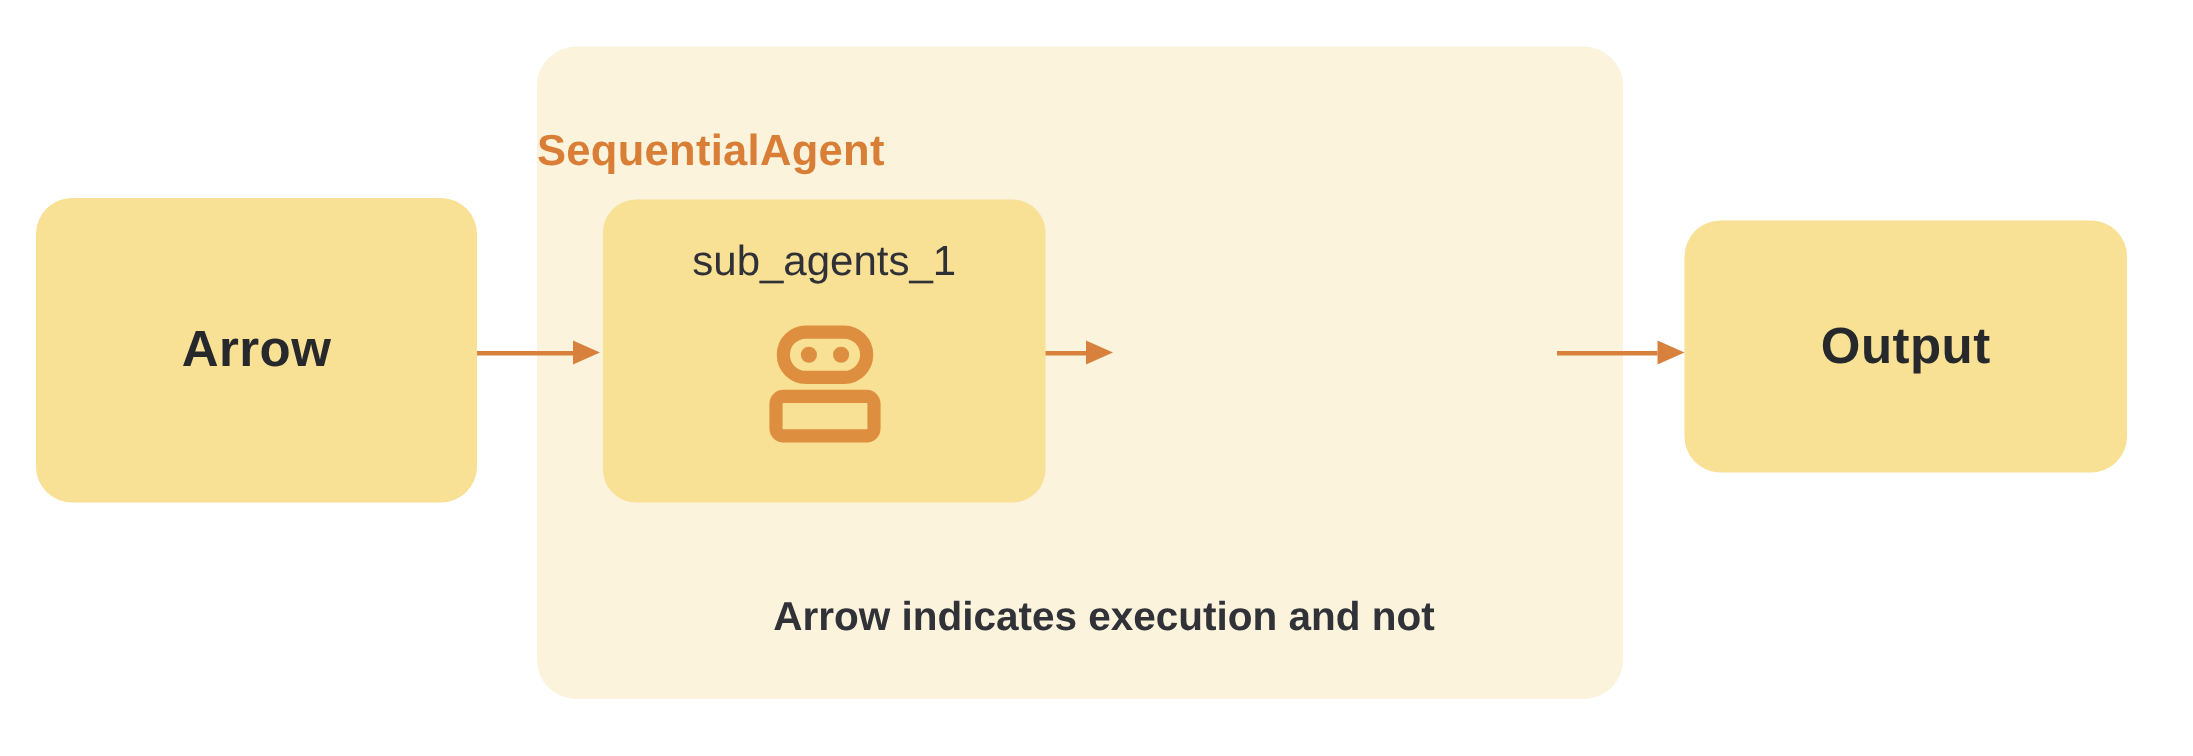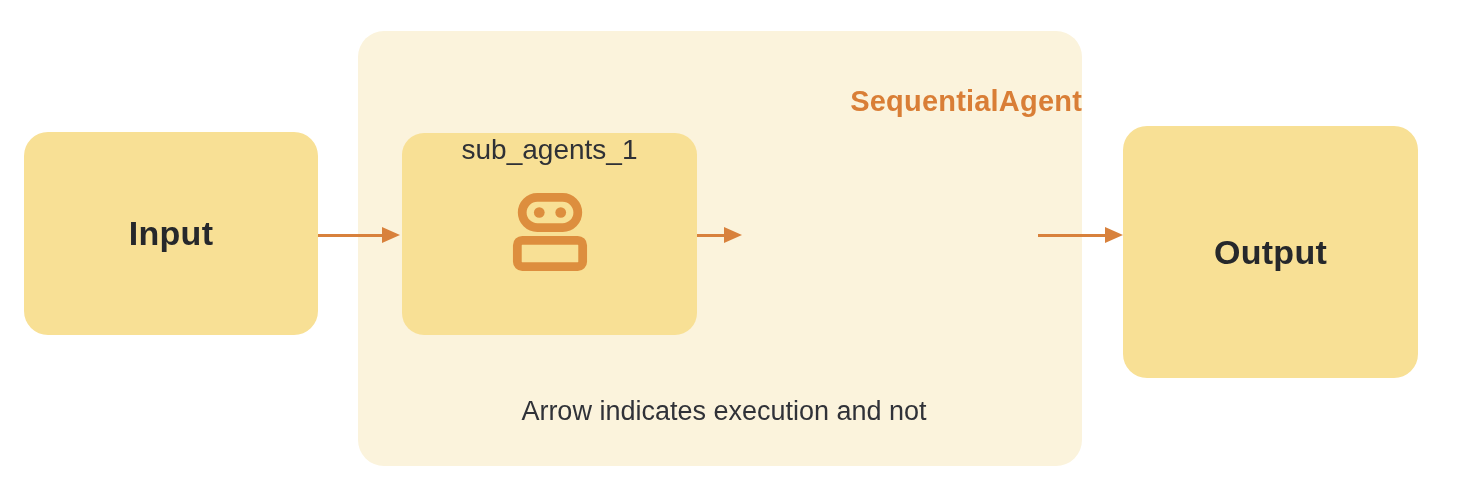--- a/index.html
+++ b/index.html
@@ -24,63 +24,65 @@
   .canvas{position:absolute;left:0;top:0;width:1462px;height:504px;}
 
   
   .sa-container{
     position:absolute;left:358px;top:31px;width:724px;height:435px;
     background:var(--container-fill);
     border-radius:26px;
   }
   .sa-title{
     position:absolute;left:0;top:54px;width:100%;
-    text-align:right;
+    text-align:left;
     font-size:29px;font-weight:700;
     color:var(--accent-orange);
     letter-spacing:0.2px;
   }
 
   
   .node{
     position:absolute;
     background:var(--box-fill);
     border-radius:24px;
     display:flex;align-items:center;justify-content:center;
   }
   .node-input{left:24px;top:132px;width:294px;height:203px;}
-  .node-output{left:1123px;top:126px;width:295px;height:252px;}
+  .node-output{left:1123px;top:147px;width:295px;height:168px;}
   .node-label{
     font-size:34px;font-weight:700;color:var(--text-dark);
     letter-spacing:0.3px;
   }
 
   
   .sub-node{
     position:absolute;
     background:var(--box-fill);
     border-radius:22px;
     display:flex;flex-direction:column;align-items:center;
     box-sizing:border-box;
+    padding-top:24px;
   }
   .sub-node-1{left:402px;top:133px;width:295px;height:202px;}
   .sub-node-2{left:742px;top:134px;width:296px;height:198px;}
   .sub-label{
     font-size:28px;font-weight:400;color:var(--subtext-dark);
     line-height:33px;
   }
   .robot{margin-top:26px;width:78px;height:80px;}
   .robot svg{display:block;width:100%;height:100%;}
 
   
   .caption{
-    position:absolute;left:4px;top:363px;width:100%;
+    position:absolute;left:16px;top:363px;width:100%;
     text-align:center;
     font-size:27px;line-height:35px;
     color:var(--caption-dark);
+    font-weight:bold;
   }
 
   
   .arrow{
     position:absolute;
     height:16px;top:227px;
     display:flex;align-items:center;
   }
   .arrow .shaft{flex:1;height:3px;background:var(--arrow-orange);}
   .arrow .head{
@@ -92,21 +94,21 @@
   .arrow-1{left:318px;width:82px;}
   .arrow-2{left:697px;width:45px;}
   .arrow-3{left:1038px;width:85px;}
 </style>
 </head>
 <body>
 
 <div class="canvas">
 
   <div class="node node-input">
-    <span class="node-label">Input</span>
+    <span class="node-label">Arrow</span>
   </div>
 
   <div class="sa-container">
     <div class="sa-title">SequentialAgent</div>
     <div class="caption">
       <div>Arrow indicates execution and not</div>
     </div>
   </div>
 
   <div class="sub-node sub-node-1">

